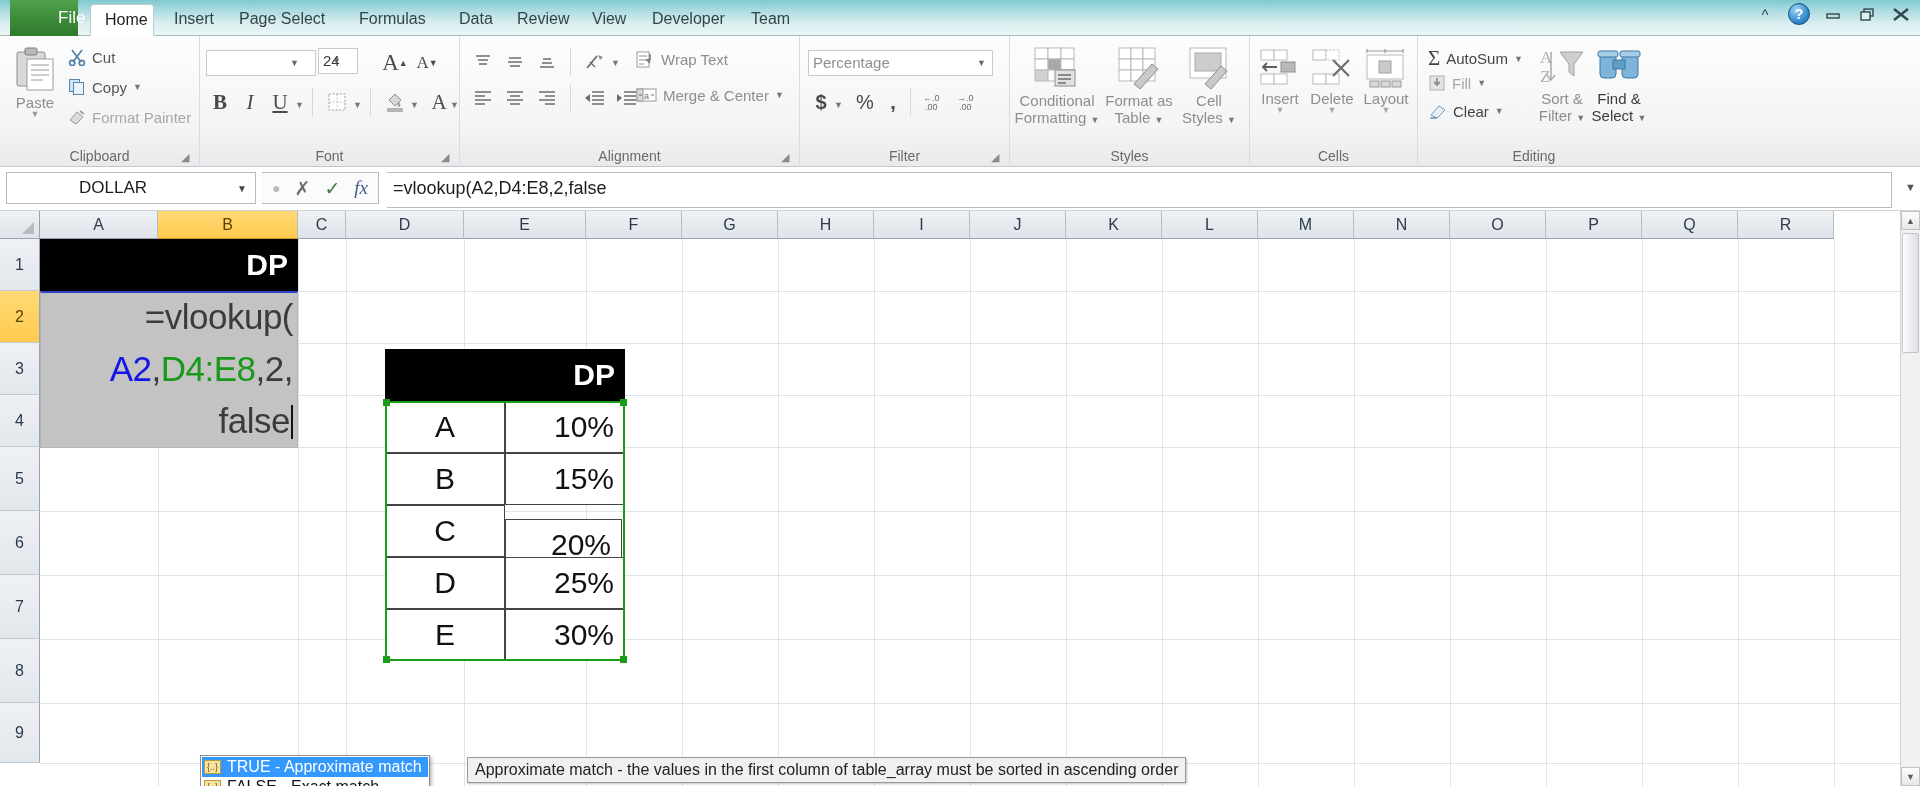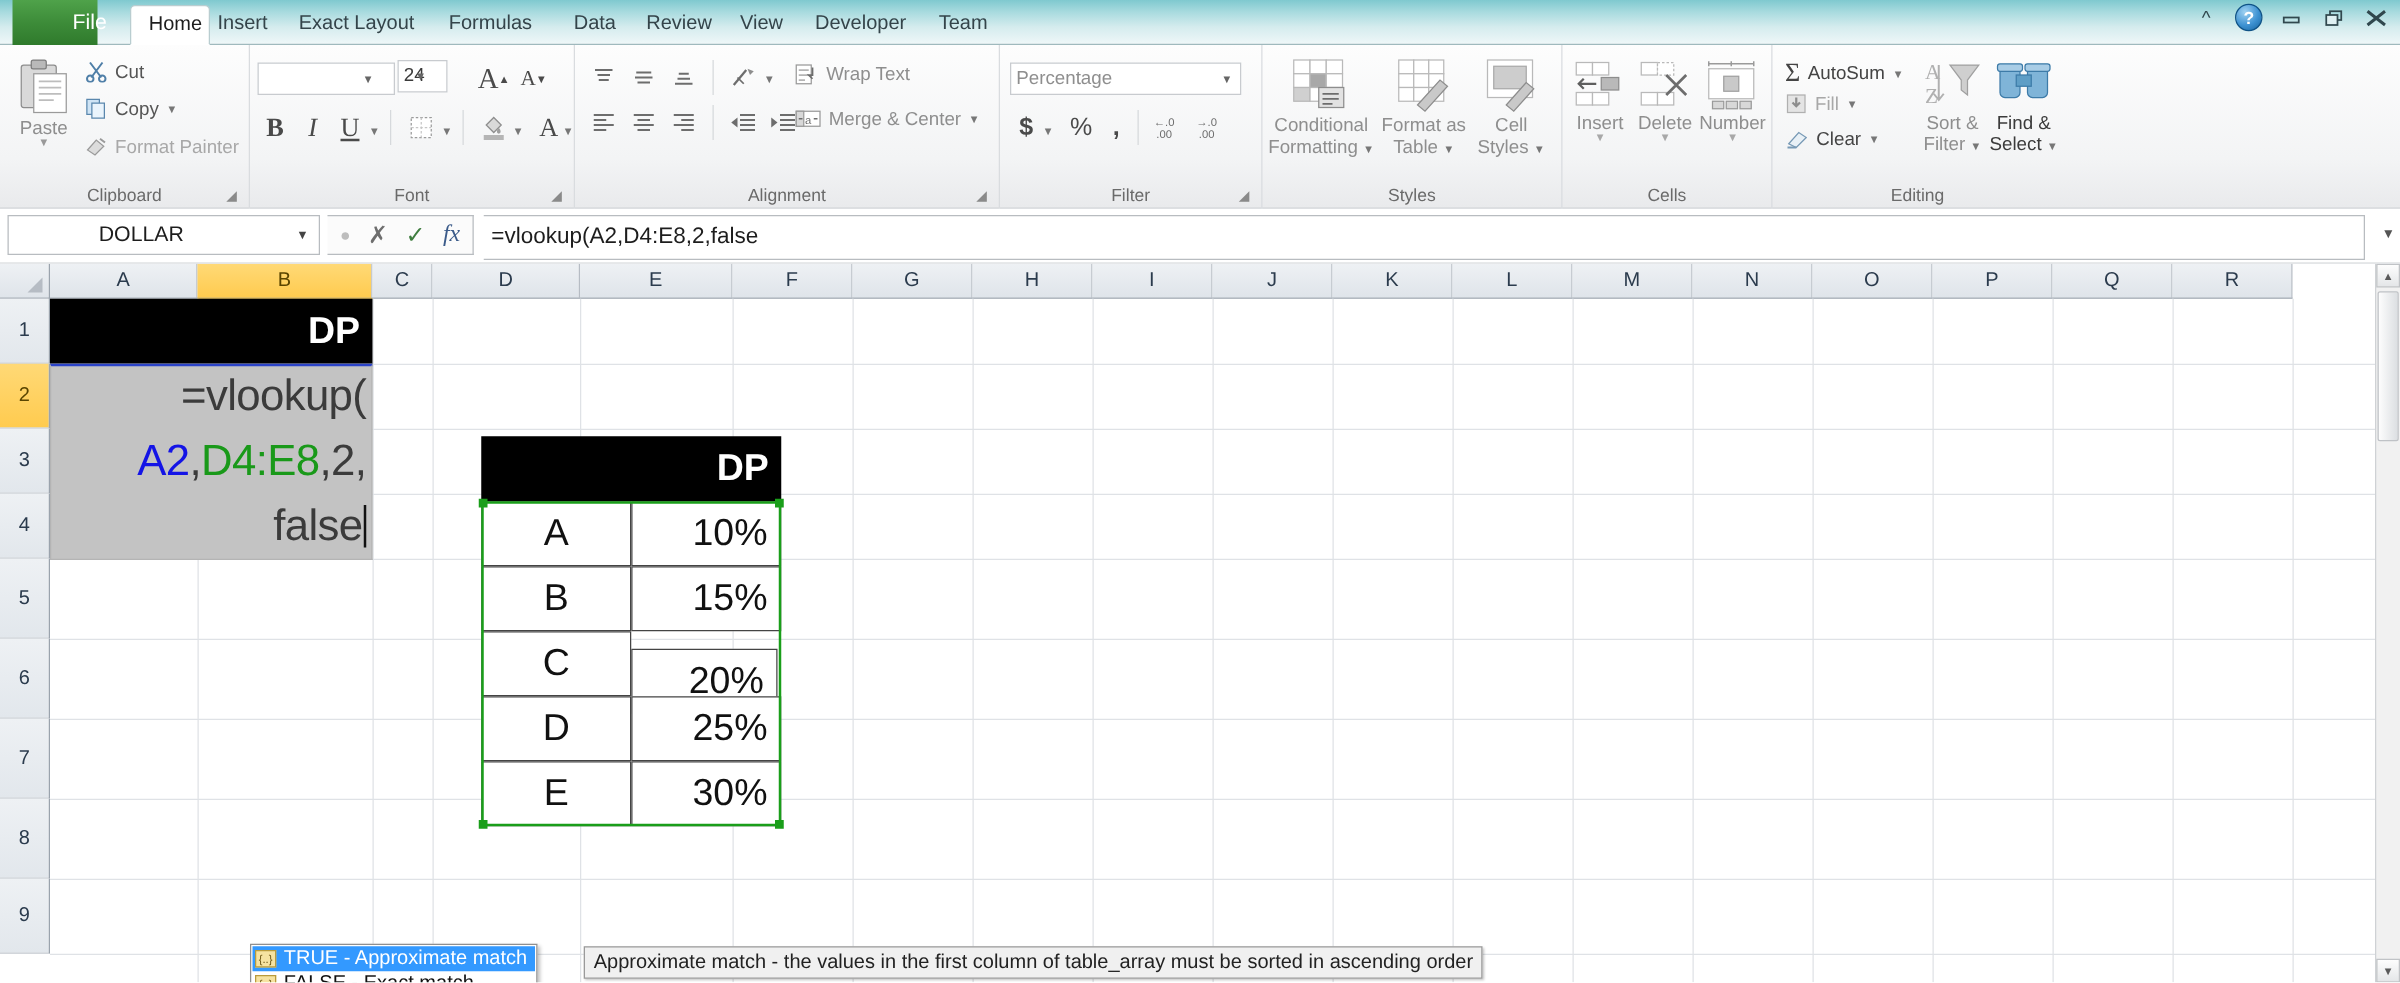--- a/index.html
+++ b/index.html
@@ -173,23 +173,23 @@
   .vsb-btn{ position:absolute; left:0; width:19px; height:19px; background:linear-gradient(180deg,#fdfdfd,#e4e6e8);
             border:1px solid #c0c3c6; display:flex;align-items:center;justify-content:center; font-size:9px; color:#5a5a5a;}
   .vsb-thumb{ position:absolute; left:1px; width:17px; top:22px; height:120px;
               background:linear-gradient(90deg,#fdfdfd,#dcdfe2); border:1px solid #bfc2c6; border-radius:2px;}
 </style>
 </head>
 <body>
 
 <div class="tabbar">
   <div class="tab file">File</div>
-  <div class="tab active" style="left:104px;width:64px;text-align:center">Home</div>
+  <div class="tab active" style="left:90px;width:64px;text-align:center">Home</div>
   <div class="tab" style="left:160px">Insert</div>
-  <div class="tab" style="left:225px">Exact Layout</div>
+  <div class="tab" style="left:225px">Page Select</div>
   <div class="tab" style="left:345px">Formulas</div>
   <div class="tab" style="left:445px">Data</div>
   <div class="tab" style="left:503px">Review</div>
   <div class="tab" style="left:578px">View</div>
   <div class="tab" style="left:638px">Developer</div>
   <div class="tab" style="left:737px">Team</div>
 
   <div class="wincontrols">
     <div class="wc">^</div>
     <div class="helpbtn">?</div>
@@ -529,21 +529,21 @@
         <svg class="ico" width="48" height="44" viewBox="0 0 48 44">
           <path d="M5 5 H41 M5 3 v4 M41 3 v4 M23 3 v4" stroke="#9a9a9a" stroke-width="1.2"></path>
           <rect x="5" y="9" width="36" height="24" fill="#fff" stroke="#b9b9b9"></rect>
           <rect x="17" y="15" width="12" height="12" fill="#c9c9c9" stroke="#a0a0a0"></rect>
           <g fill="#d8d8d8" stroke="#9a9a9a">
               <rect x="8" y="35" width="9" height="6"></rect>
               <rect x="19" y="35" width="9" height="6"></rect>
               <rect x="30" y="35" width="9" height="6"></rect>
             </g>
         </svg>
-        <span>Number</span>
+        <span>Layout</span>
         <div style="font-size:9px;color:#a8a8a8;margin-top:-2px">▼</div>
       </div>
     </div>
     <div class="group-title">Cells</div>
   </div>
 
   <div class="group" style="left:1418px; width:232px; border-right:none">
     <div class="gbody">
       <div class="smallitem" style="left:10px; top:4px; color:#444">
         <span style="font-size:21px; font-family:'Liberation Serif',serif">Σ</span>

